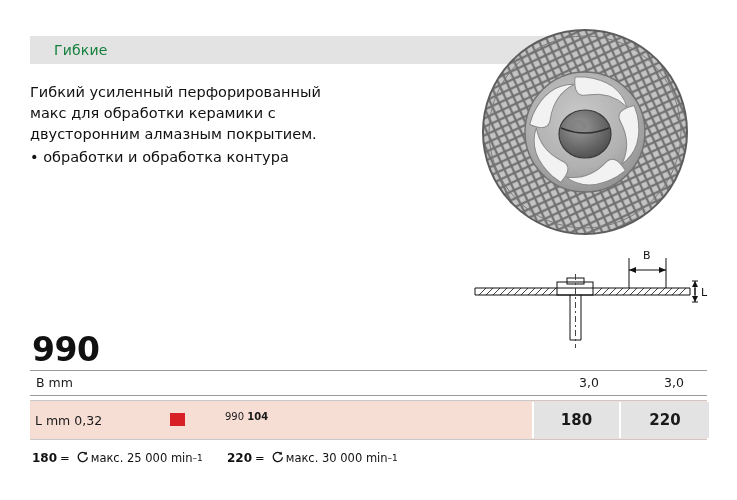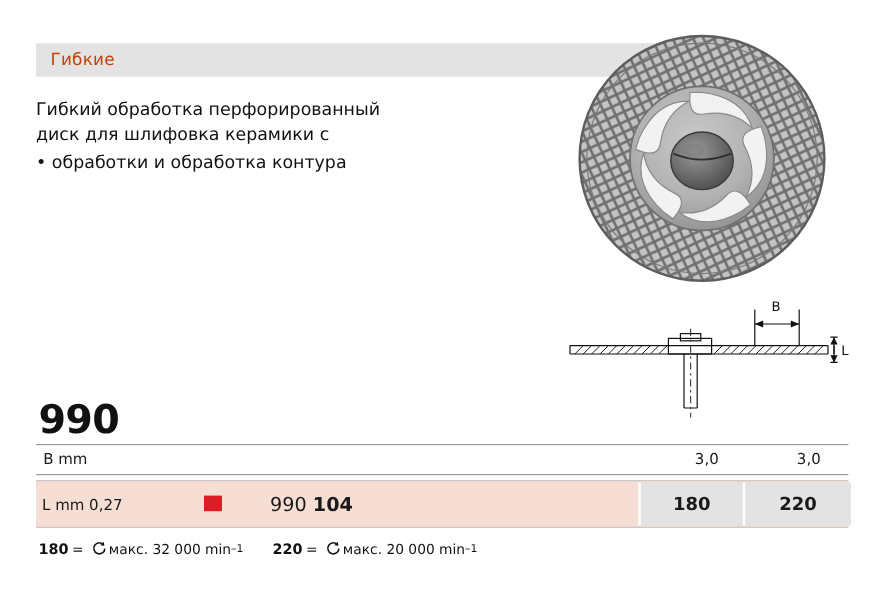--- a/index.html
+++ b/index.html
@@ -24,24 +24,24 @@
   .category-band {
     position: absolute;
     left: 30px;
     top: 36px;
     width: 545px;
     height: 28px;
     background: #e3e3e3;
   }
   .category-label {
     position: absolute;
-    left: 42px;
+    left: 54px;
     top: 42px;
     font-size: 14px;
-    color: #c2410c;
+    color: #15803d;
     letter-spacing: 0.2px;
     text-align: center;
   }
 
   
   .description {
     position: absolute;
     left: 30px;
     top: 82px;
     width: 400px;
@@ -147,21 +147,21 @@
     left: 140px;
     top: 12px;
     width: 15px;
     height: 13px;
     background: #d81f26;
   }
   .row-l .code {
     position: absolute;
     left: 195px;
     top: 10px;
-    font-size: 16px;
+    font-size: 10px;
   }
   .row-l .code b { font-weight: bold; }
   .size-cell {
     position: absolute;
     top: 1px;
     height: 36px;
     background: #e3e3e3;
     border-left: 2px solid #ffffff;
     border-right: 2px solid #ffffff;
     display: flex;
@@ -194,22 +194,23 @@
 </style>
 </head>
 <body>
 
 <div class="page">
 
   <div class="category-band"></div>
   <div class="category-label">Гибкие</div>
 
   <div class="description">
-    <div class="line">Гибкий обработка перфорированный</div>
-    <div class="line">диск для шлифовка керамики с</div>
+    <div class="line">Гибкий усиленный перфорированный</div>
+    <div class="line">макс для обработки керамики с</div>
+    <div class="line">двусторонним алмазным покрытием.</div>
     <div class="line bullet-line">• обработки и обработка контура</div>
   </div>
 
   <div class="illustration">
     <svg width="230" height="220" viewBox="0 0 230 220">
       <defs>
         <radialGradient id="diskShade" cx="45%" cy="38%" r="68%">
           <stop offset="0%" stop-color="#c9c9c9"></stop>
           <stop offset="60%" stop-color="#b1b1b1"></stop>
           <stop offset="100%" stop-color="#8e8e8e"></stop>
@@ -330,50 +331,50 @@
 
   <div class="row-b">
     <div class="label">B mm</div>
     <div class="v1">3,0</div>
     <div class="v2">3,0</div>
   </div>
 
   <div class="rule-mid"></div>
 
   <div class="row-l">
-    <div class="lmm">L mm 0,27</div>
+    <div class="lmm">L mm 0,32</div>
     <div class="swatch" style="background: rgb(216, 31, 38);"></div>
     <div class="code">
       <span>990</span>
       <b>104</b>
     </div>
     <div class="size-cell c1">180</div>
     <div class="size-cell c2">220</div>
   </div>
 
   <div class="footnote">
     <div class="fn-item fn1">
       <span class="num">180</span>
       <span class="eq">=</span>
       <span class="rot-icon">
         <svg width="13" height="13" viewBox="0 0 13 13">
           <path d="M10.5,4.2 A4.6,4.6 0 1,0 11.4,7.2" fill="none" stroke="#111" stroke-width="1.3"></path>
           <path d="M10.5,1.4 L10.9,4.8 L7.6,4.3 Z" fill="#111"></path>
         </svg>
       </span>
-      <span class="txt">макс. 32 000 min</span>
+      <span class="txt">макс. 25 000 min</span>
       <span class="sup">–1</span>
     </div>
     <div class="fn-item fn2">
       <span class="num">220</span>
       <span class="eq">=</span>
       <span class="rot-icon">
         <svg width="13" height="13" viewBox="0 0 13 13">
           <path d="M10.5,4.2 A4.6,4.6 0 1,0 11.4,7.2" fill="none" stroke="#111" stroke-width="1.3"></path>
           <path d="M10.5,1.4 L10.9,4.8 L7.6,4.3 Z" fill="#111"></path>
         </svg>
       </span>
-      <span class="txt">макс. 20 000 min</span>
+      <span class="txt">макс. 30 000 min</span>
       <span class="sup">–1</span>
     </div>
   </div>
 
 </div>
 
 </body></html>

